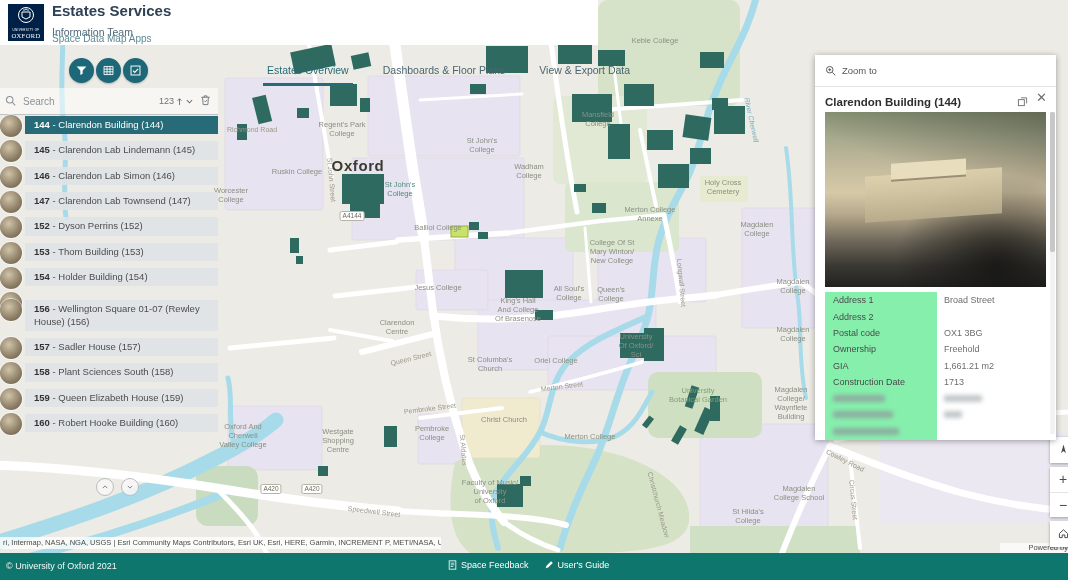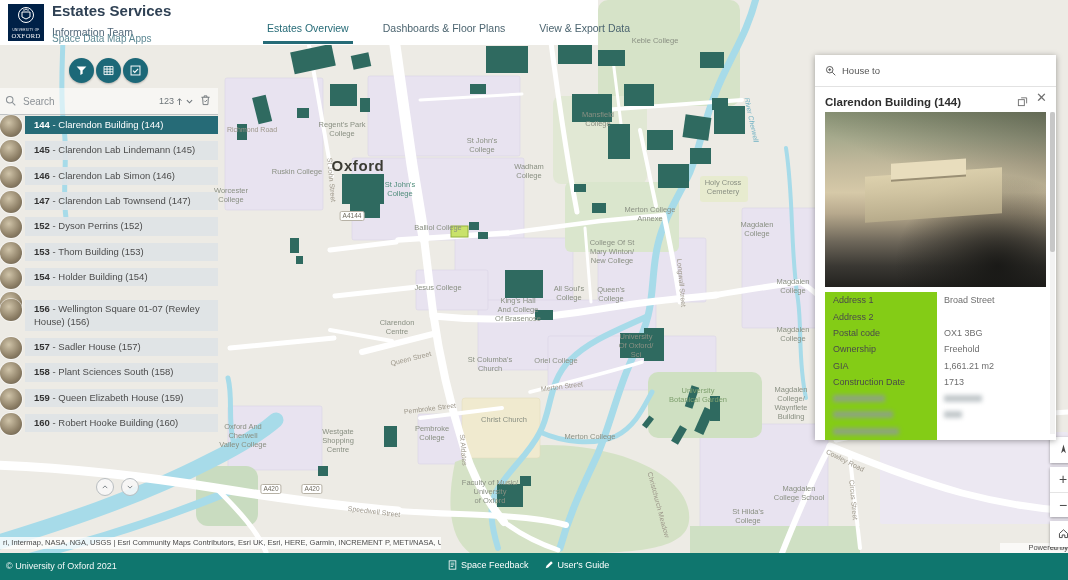--- a/index.html
+++ b/index.html
@@ -22,21 +22,21 @@
   .header{position:absolute;left:0;top:0;width:598px;height:45px;background:#fff;z-index:4;}
   .logo{position:absolute;left:8px;top:4px;width:36px;height:37px;background:#002147;color:#fff;
         display:flex;flex-direction:column;align-items:center;justify-content:flex-end;overflow:hidden;}
   .logo svg{position:absolute;top:2px;}
   .logo .l1{font-size:3px;letter-spacing:.3px;line-height:3px;}
   .logo .l2{font-family:"Liberation Serif",serif;font-size:6.5px;line-height:8px;margin-bottom:1px;letter-spacing:.4px;}
   .h-title{position:absolute;left:52px;top:2px;font-size:15px;font-weight:600;color:#2f4154;}
   .h-sub{position:absolute;left:52px;top:20px;font-size:10.5px;color:#53687a;margin-top:6px;}
   .h-app{position:absolute;left:52px;top:33px;font-size:10px;color:#5d8994;}
   .tabs{position:absolute;left:263px;top:20px;display:flex;gap:26px;}
-  .tab{font-size:10.5px;color:#4c6570;padding:2px 4px 10px 4px;cursor:pointer;white-space:nowrap;}
+  .tab{font-size:10.5px;color:#4c6570;padding:2px 4px 10px 4px;cursor:pointer;white-space:nowrap;margin-top:42px;}
   .tab.active{color:#266b77;border-bottom:3px solid #266b77;padding-bottom:4px;}
   
   .tools{position:absolute;left:69px;top:58px;display:flex;gap:2px;z-index:3;}
   .tool-btn{width:25px;height:25px;border-radius:50%;background:#1c6878;display:flex;align-items:center;
             justify-content:center;box-shadow:0 1px 2px rgba(0,0,0,.25);cursor:pointer;}
   .searchrow{position:absolute;left:0;top:88px;width:218px;height:26px;z-index:3;background:rgba(255,255,255,.55);
              border-bottom:1px solid rgba(160,166,170,.65);display:flex;align-items:center;}
   .searchrow input{flex:1;border:0;background:transparent;outline:none;font-size:10px;color:#555;
                    font-family:"Liberation Sans",sans-serif;min-width:0;}
   .searchrow input::placeholder{color:#8b9196;}
@@ -66,21 +66,21 @@
      background:
        radial-gradient(ellipse at 78% 88%, rgba(20,20,18,.85) 0%, rgba(20,20,18,0) 42%),
        linear-gradient(205deg, rgba(0,0,0,.3), rgba(0,0,0,0) 45%),
        linear-gradient(180deg,#8d9779 0%,#a5a98c 14%,#c2b99c 30%,#d6c9a8 46%,#b7a98d 58%,#6e675a 74%,#3a3833 88%,#23221f 100%);}
   .photo::before{content:"";position:absolute;left:18%;top:34%;width:62%;height:26%;
      background:linear-gradient(180deg,#ded2ae,#b9ad8c);transform:skewY(-4deg);opacity:.9;}
   .photo::after{content:"";position:absolute;left:30%;top:28%;width:34%;height:9%;
      background:#e8ddbd;box-shadow:0 2px 0 #9a8f74;transform:skewY(-4deg);}
   #popup-fields{position:absolute;left:10px;top:237px;width:221px;}
   .field-row{display:flex;height:16.4px;align-items:center;}
-  .f-label{width:112px;height:100%;background:#84cc16;display:flex;align-items:center;
+  .f-label{width:112px;height:100%;background:#86efac;display:flex;align-items:center;
            padding-left:8px;box-sizing:border-box;font-size:9px;color:#4a4a4a;}
   .f-value{flex:1;padding-left:7px;font-size:9px;color:#6e6e6e;}
   .blur{display:inline-block;height:7px;border-radius:1px;background:#8f999e;filter:blur(2px);opacity:.75;}
   .p-scroll{position:absolute;right:1px;top:57px;width:5px;height:322px;background:#f2f2f2;}
   .p-thumb{position:absolute;left:0;top:0;width:5px;height:140px;background:#c7c7c7;border-radius:2px;cursor:pointer;}
   
   .ctrl{position:absolute;background:#fff;box-shadow:0 1px 3px rgba(0,0,0,.35);z-index:4;
         display:flex;flex-direction:column;align-items:flex-start;}
   .ctrl button{all:unset;width:26px;height:25px;display:flex;align-items:center;justify-content:center;
                font-size:14px;color:#4a4a4a;cursor:pointer;}
@@ -441,21 +441,21 @@
         </svg>
     </div>
   </div>
 
   <div class="popup">
     <div class="zoomto">
       <svg width="12" height="12" viewBox="0 0 14 14">
         <circle cx="5.5" cy="5.5" r="3.8" fill="none" stroke="#555" stroke-width="1.1"></circle>
         <path d="M8.5 8.5L12 12 M3.8 5.5h3.4 M5.5 3.8v3.4" stroke="#555" stroke-width="1.1"></path>
         </svg>
-      <span>House to</span>
+      <span>Zoom to</span>
     </div>
     <div class="p-title">Clarendon Building (144)</div>
     <div class="p-dock">
       <svg width="11" height="11" viewBox="0 0 12 12">
         <rect x="1.5" y="4" width="6.5" height="6.5" fill="none" stroke="#6e6e6e" stroke-width="1"></rect>
         <path d="M4.5 2h6v6" fill="none" stroke="#6e6e6e" stroke-width="1"></path>
         </svg>
     </div>
     <div class="p-close">
       <span>✕</span>

